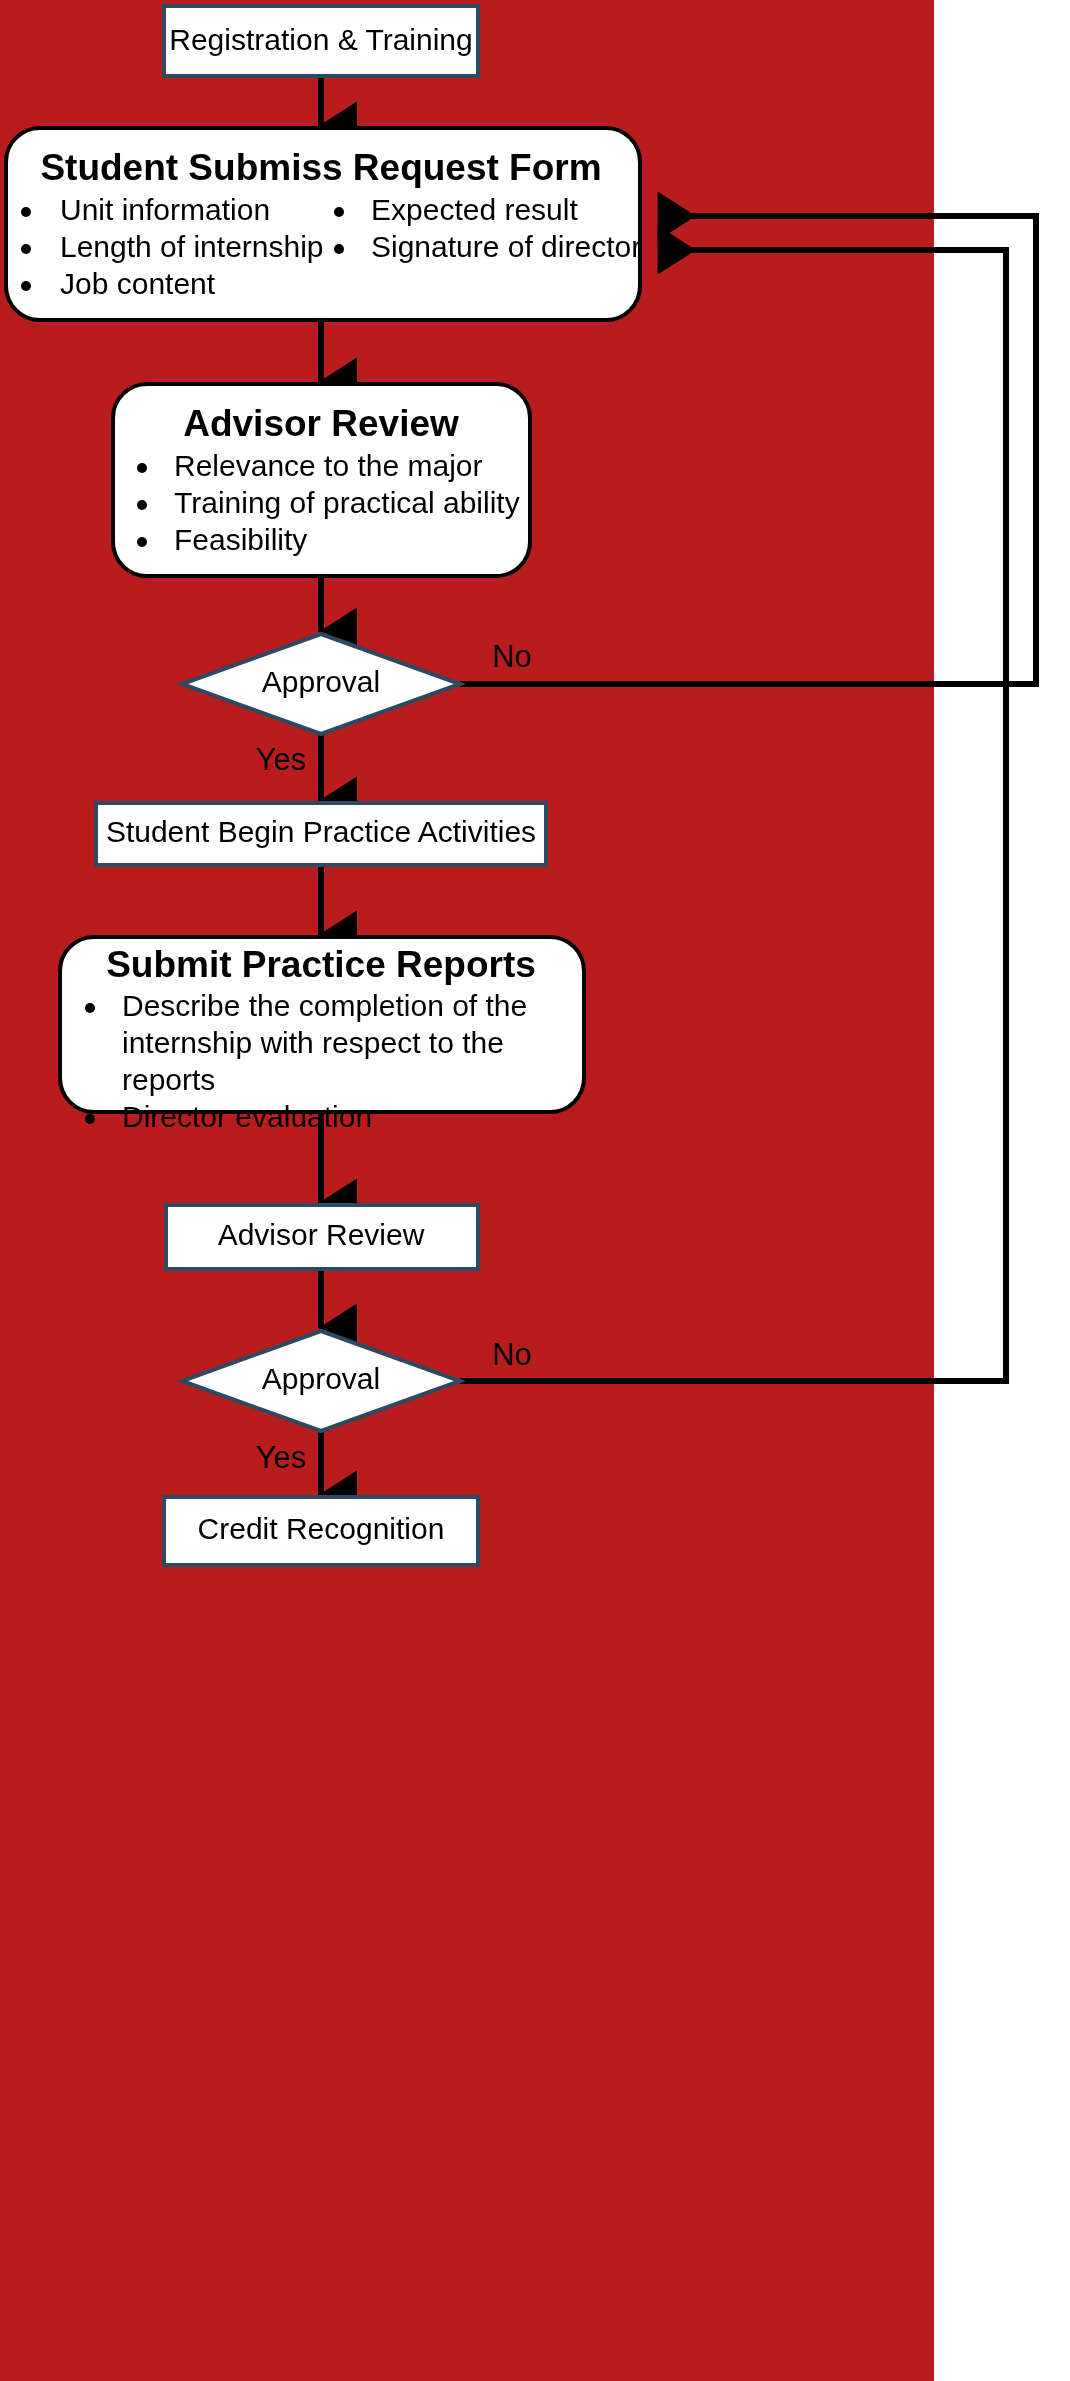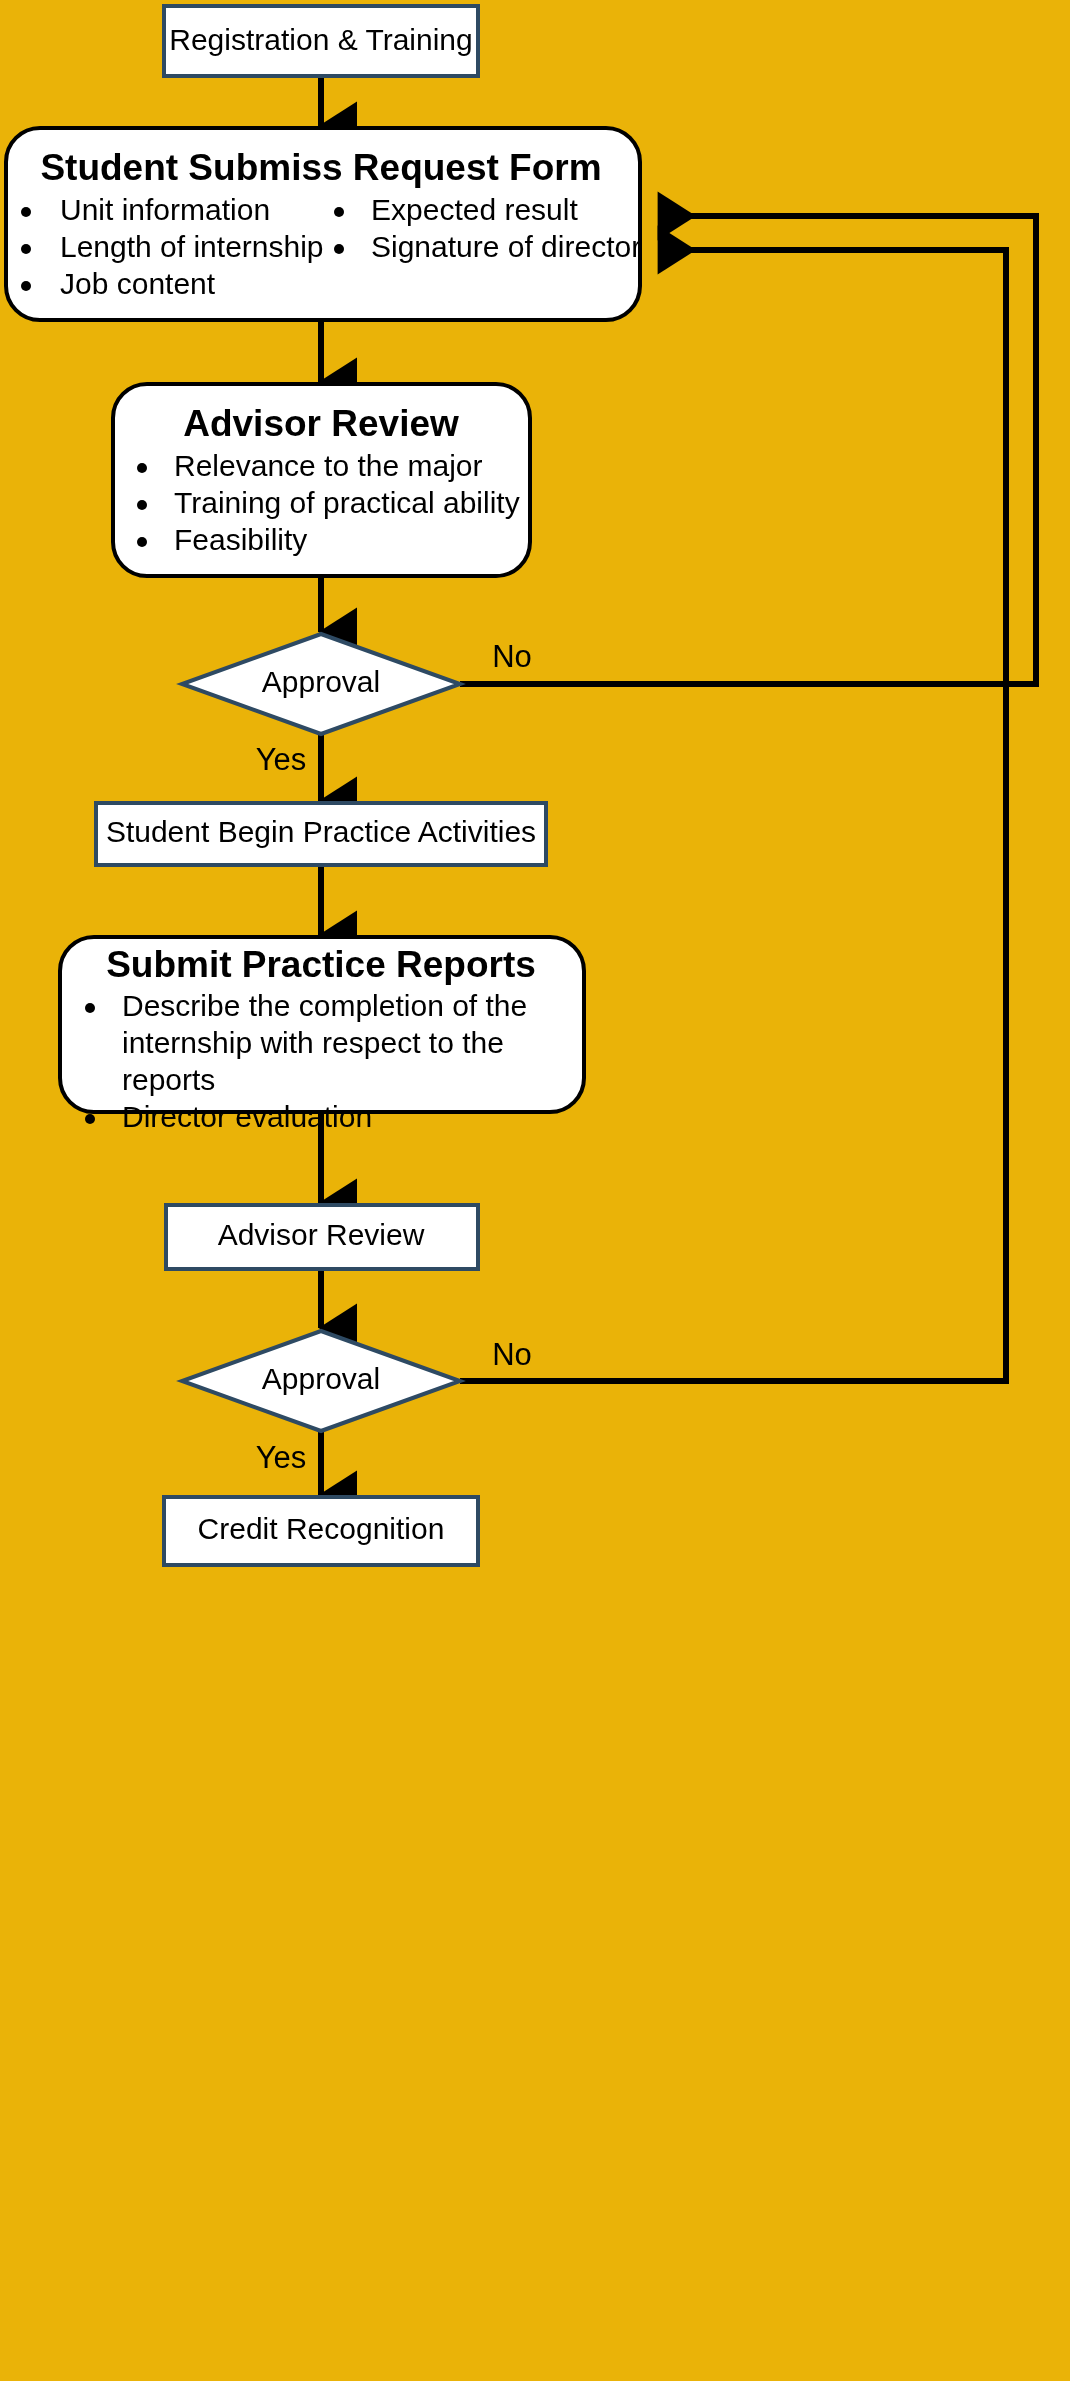--- a/index.html
+++ b/index.html
@@ -8,23 +8,23 @@
     background: #ffffff;
   }
   body {
     width: 1070px;
     height: 2381px;
     font-family: "Liberation Sans", sans-serif;
     overflow: hidden;
   }
   #flowchart-root {
     position: relative;
-    width: 1070px;
+    width: 934px;
     height: 2381px;
-    background: #eab308;
+    background: #b91c1c;
   }
   svg.chart-canvas {
     position: absolute;
     top: 0;
     left: 0;
     width: 1070px;
     height: 2381px;
     display: block;
   }
   .node-rect {

